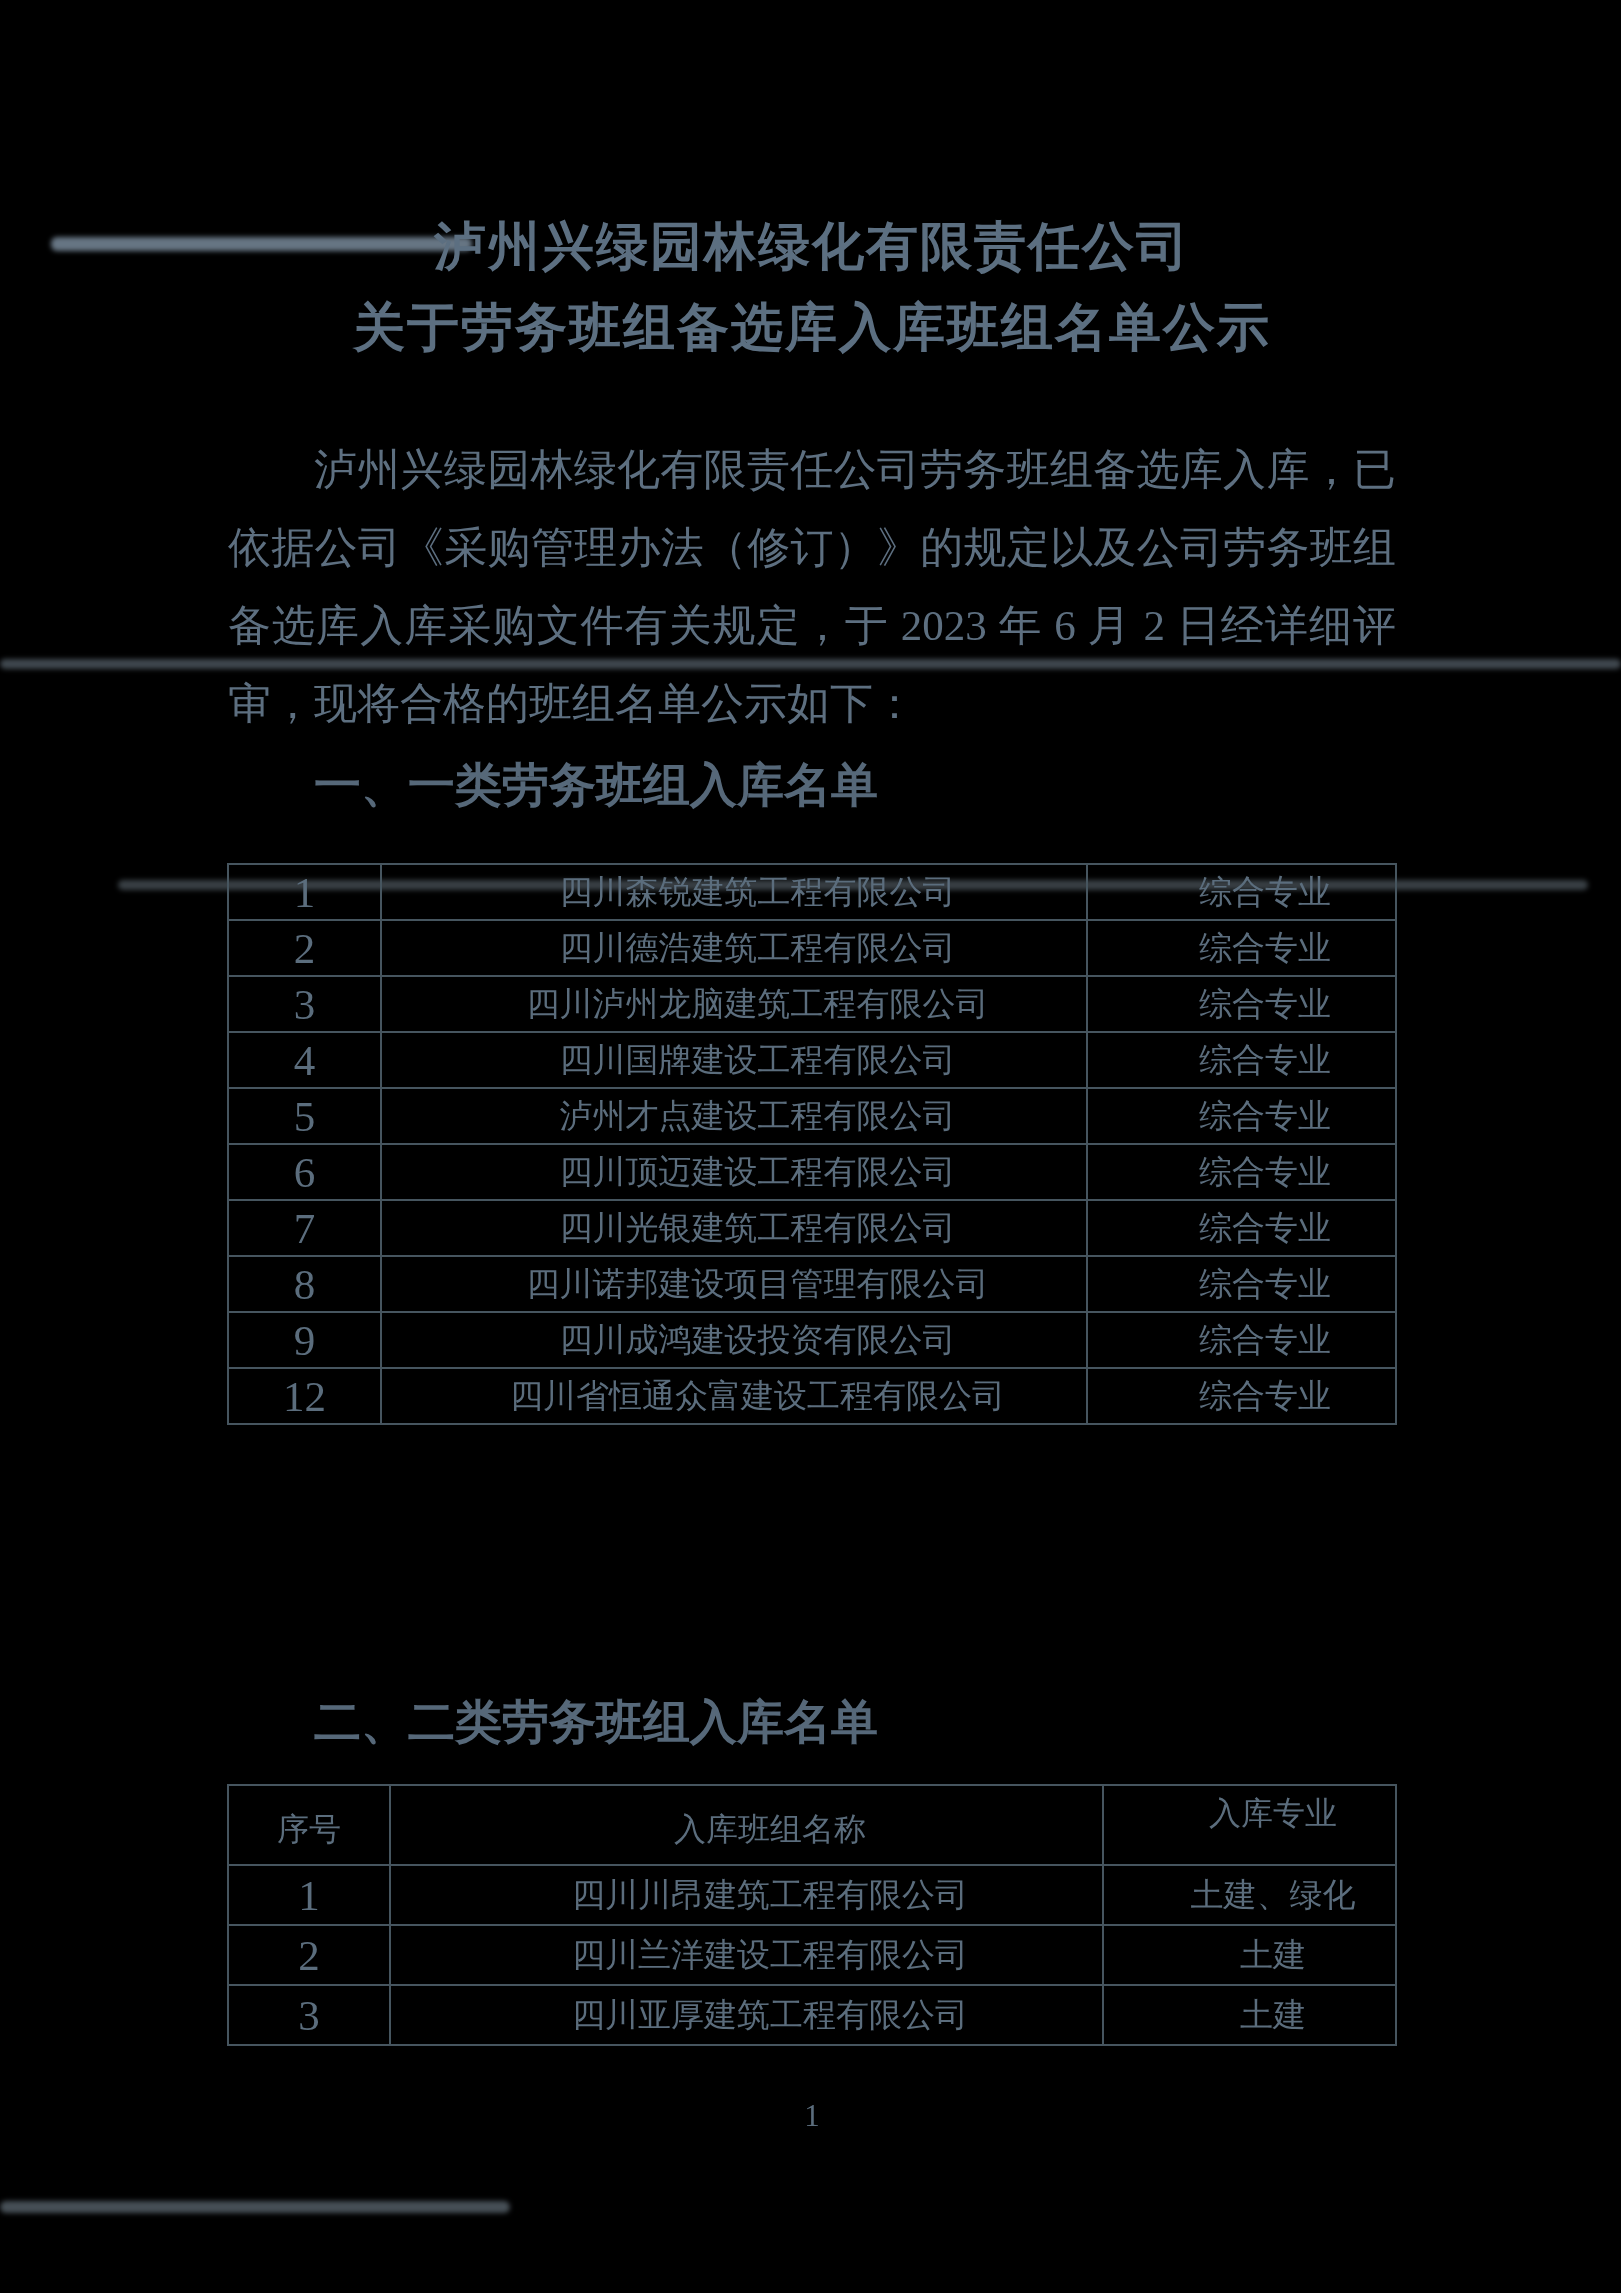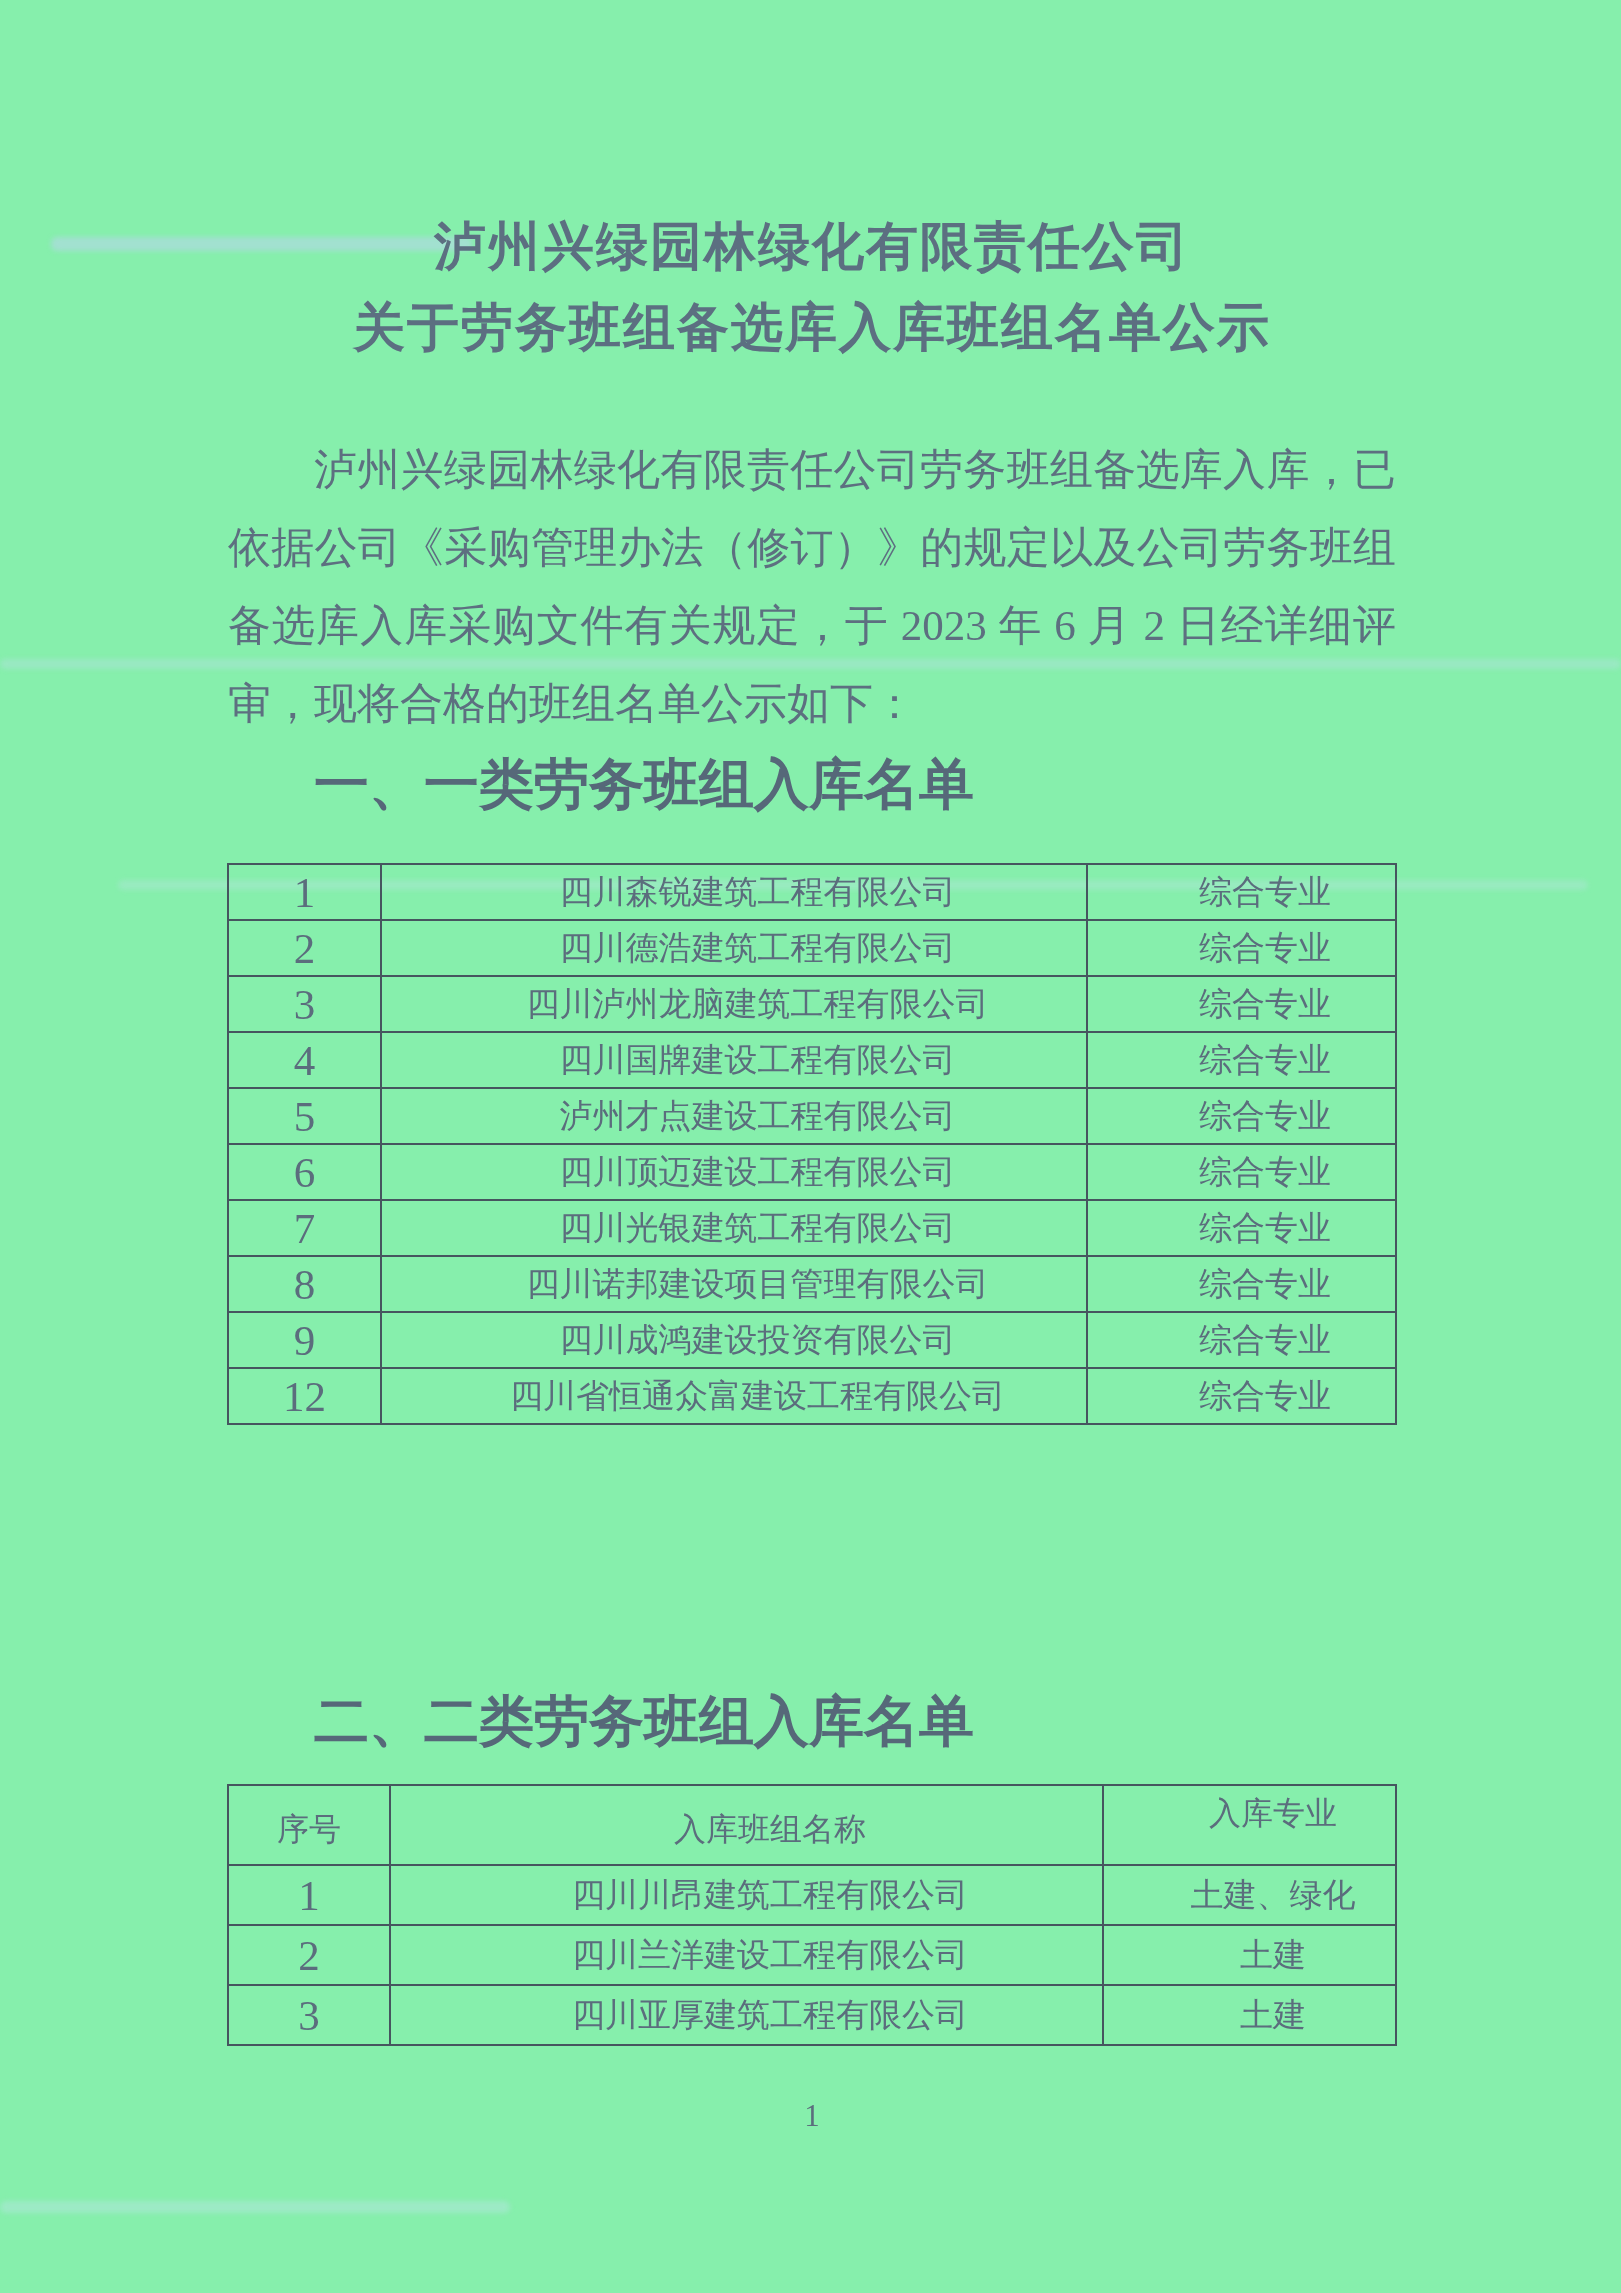--- a/index.html
+++ b/index.html
@@ -1,19 +1,19 @@
 <!DOCTYPE html>
 <html><head>
 <meta charset="utf-8">
 <style>
   html,body{margin:0;padding:0;background:#e8e8e8;}
   .page{
     position:relative;
     width:1621px;height:2294px;
-    background:#86efac;
+    background:#000000;
     overflow:hidden;
     font-family:"Liberation Serif",serif;
     color:#5d6f80;
   }
   
   .streak{position:absolute;pointer-events:none;filter:blur(2.9px);border-radius:5.9px;}
   .streak.s1{left:51px;top:237px;width:421px;height:13.7px;background:rgba(186,214,238,.55);}
   .streak.s2{left:0px;top:659px;width:1621px;height:9.8px;background:rgba(196,222,243,.32);}
   .streak.s3{left:118px;top:880px;width:1470px;height:9.8px;background:rgba(200,226,245,.28);}
   .streak.s4{left:0px;top:2201px;width:510px;height:11.8px;background:rgba(200,226,245,.35);}
@@ -28,21 +28,21 @@
   .intro{
     position:absolute;left:228px;top:431px;width:1168px;
     font-size:43px;line-height:78px;color:#5d6f80;
   }
   .intro .para-line{text-align:justify;}
   .intro .para-line.full{text-align-last:justify;}
   .intro .para-line.first{text-indent:86px;}
 
   .section-heading{
     position:absolute;left:228px;width:1168px;
-    font-size:55px;line-height:57px;font-weight:bold;
+    font-size:47px;line-height:57px;font-weight:bold;
     text-indent:86px;color:#566879;
     font-family:"Liberation Sans",sans-serif;
   }
   .section-heading.h1{top:756px;}
   .section-heading.h2{top:1693px;}
 
   table.tbl{
     position:absolute;left:227px;width:1167px;
     border-collapse:collapse;table-layout:fixed;
     border:2.9px solid #46555f;

